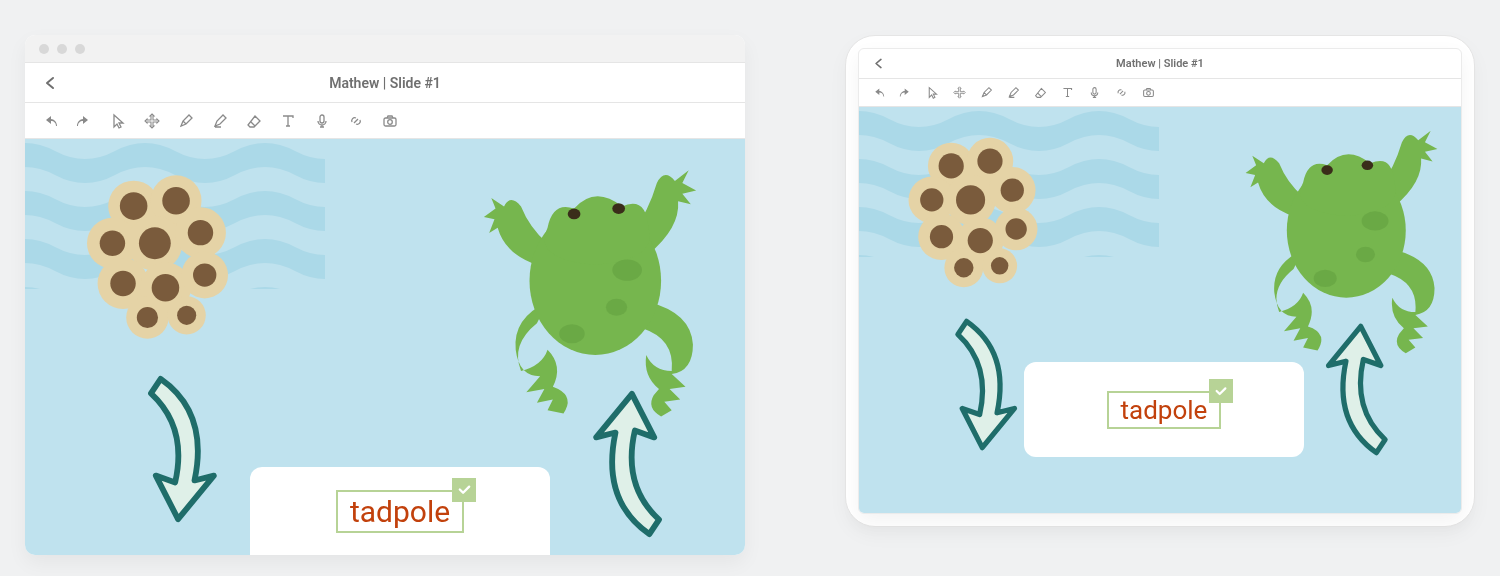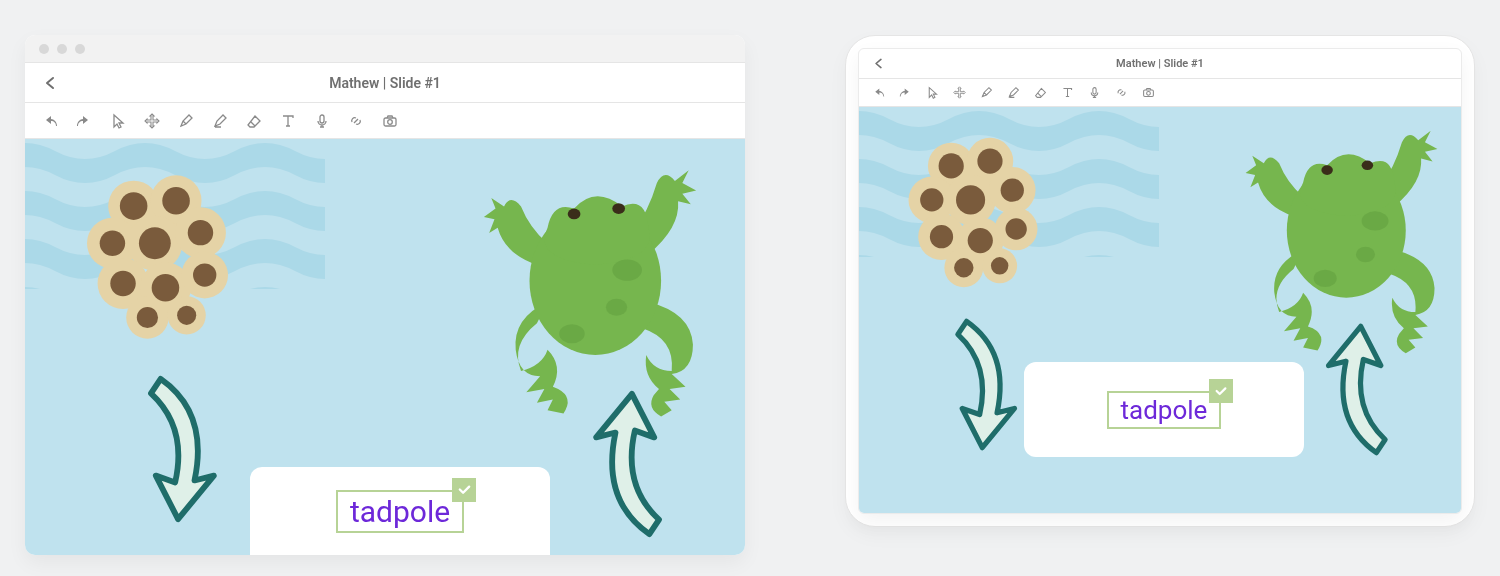--- a/index.html
+++ b/index.html
@@ -127,21 +127,21 @@
     border-radius: 12px 12px 0 0;
     display: flex;
     align-items: center;
     justify-content: center;
   }
   .answer-card.full-radius { border-radius: 12px; }
   .answer-box {
     border: 2px solid #b7d396;
     position: relative;
     padding: 2px 12px;
-    color: #6d28d9;
+    color: #c2410c;
     font-weight: 400;
   }
   .check-badge {
     position: absolute;
     top: -14px; right: -14px;
     width: 24px; height: 24px;
     background: #b7d396;
     display: flex;
     align-items: center;
     justify-content: center;

